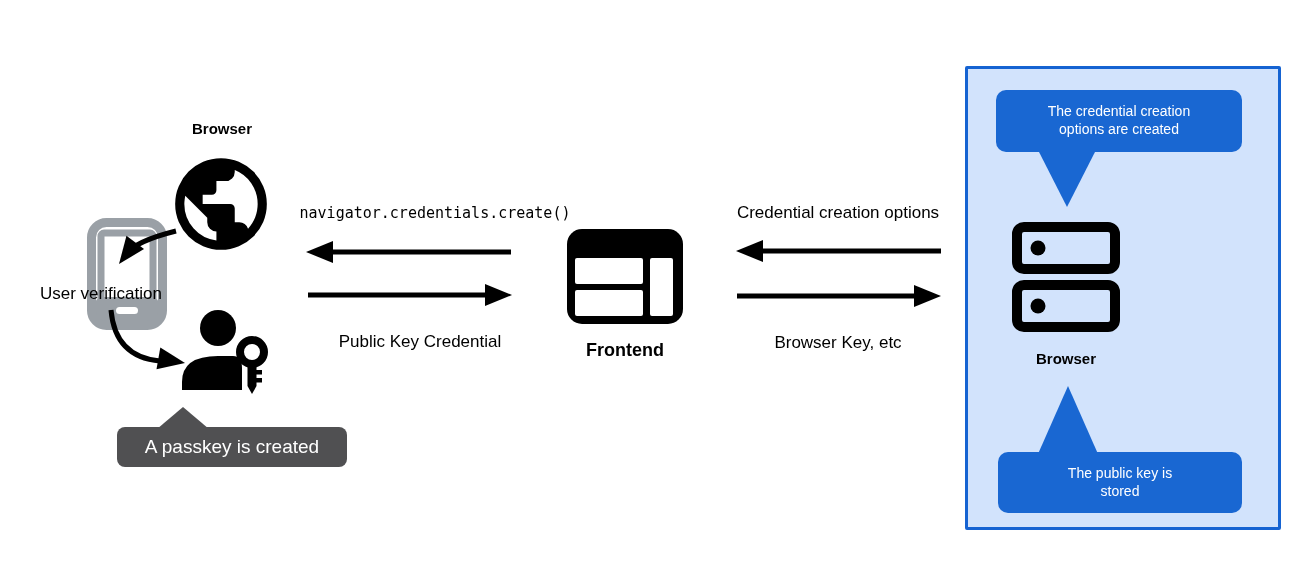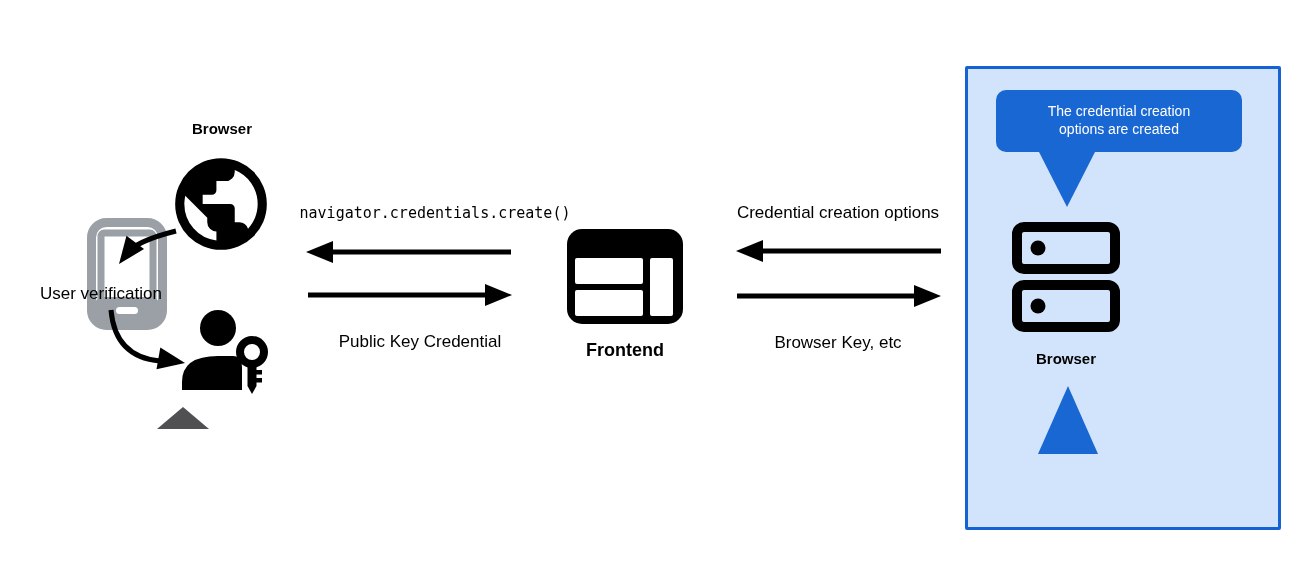--- a/index.html
+++ b/index.html
@@ -41,20 +41,22 @@
 
 <div class="canvas">
 
   <div class="panel"></div>
 
   <div class="callout-tail" style="left:1038px;top:150px;width:58px;height:57px;clip-path:polygon(0 0,100% 0,50% 100%);"></div>
   <div class="callout" style="left:996px;top:90px;width:246px;height:62px;">The credential creation
 options are created</div>
 
   <div class="callout-tail" style="left:1038px;top:386px;width:60px;height:68px;clip-path:polygon(50% 0,100% 100%,0 100%);"></div>
+  <div class="callout" style="left:998px;top:452px;width:244px;height:61px;">The public key is
+stored</div>
 
   <svg class="abs" style="left:1011px;top:221px;" width="110" height="114" viewBox="0 0 110 114">
     <rect x="6" y="6" width="98" height="42" rx="7" fill="none" stroke="#000" stroke-width="10"></rect>
     <circle cx="27" cy="27" r="7.5" fill="#000"></circle>
     <rect x="6" y="64" width="98" height="42" rx="7" fill="none" stroke="#000" stroke-width="10"></rect>
     <circle cx="27" cy="85" r="7.5" fill="#000"></circle>
   </svg>
   <div class="lbl bold center" style="left:1008px;top:350px;width:116px;font-size:15px;">Browser</div>
 
   <div class="lbl bold center" style="left:166px;top:120px;width:112px;font-size:15px;">Browser</div>
@@ -74,20 +76,21 @@
     <circle cx="40" cy="22" r="18" fill="#000"></circle>
     <path fill="#000" d="M4 84 L4 76 Q4 50 40 50 L55 50 Q64 50 64 62 L64 84 Z"></path>
     <circle cx="74" cy="46" r="12" fill="none" stroke="#000" stroke-width="8"></circle>
     <rect x="69.5" y="58" width="9" height="22" fill="#000"></rect>
     <rect x="78" y="64" width="6" height="4.5" fill="#000"></rect>
     <rect x="78" y="72" width="6" height="4.5" fill="#000"></rect>
     <polygon points="69.5,80 78.5,80 74,88" fill="#000"></polygon>
   </svg>
 
   <div class="tooltip-tail"></div>
+  <div class="tooltip">A passkey is created</div>
 
   <svg class="abs" style="left:566px;top:228px;" width="118" height="97" viewBox="0 0 118 97">
     <rect x="1" y="1" width="116" height="95" rx="15" fill="#000"></rect>
     <rect x="9" y="30" width="68" height="26" rx="2" fill="#fff"></rect>
     <rect x="9" y="62" width="68" height="26" rx="2" fill="#fff"></rect>
     <rect x="84" y="30" width="23" height="58" rx="2" fill="#fff"></rect>
   </svg>
   <div class="lbl bold center" style="left:566px;top:340px;width:118px;font-size:18px;">Frontend</div>
 
   <div class="lbl center mono" style="left:285px;top:204px;width:300px;font-size:15px;">navigator.credentials.create()</div>

